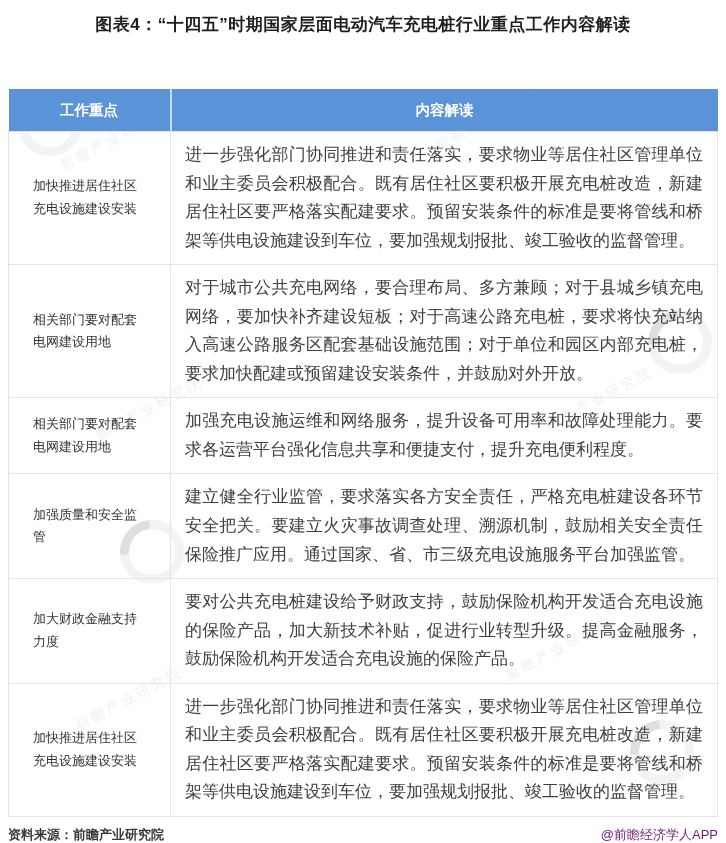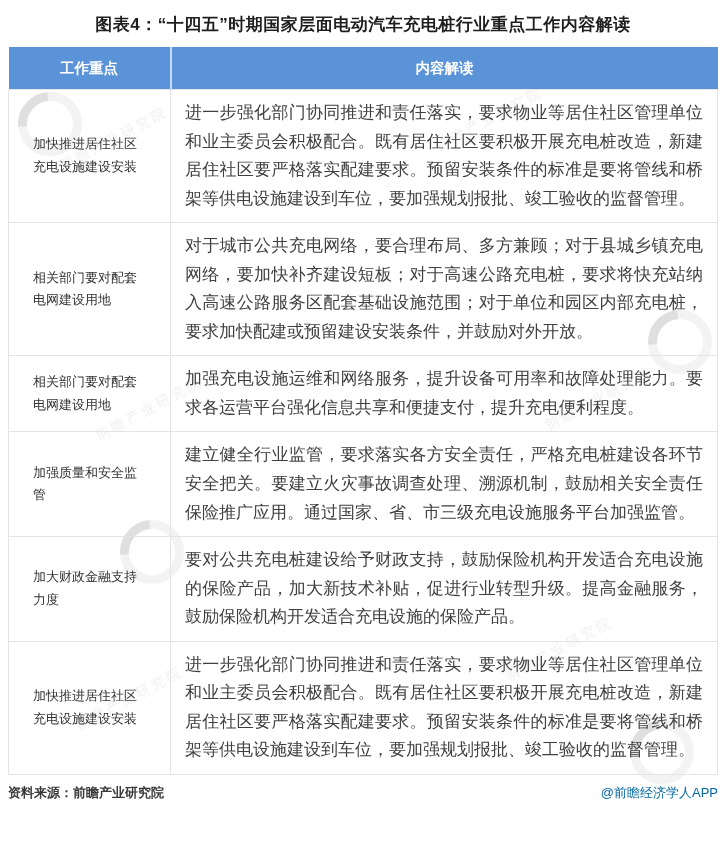--- a/index.html
+++ b/index.html
@@ -20,20 +20,21 @@
     color: #1f1f1f;
     padding: 13px 10px 11px 10px;
     letter-spacing: 0.5px;
   }
   .tbl-wrap { position: relative; z-index: 1; margin: 0 8px; }
   table.main {
     width: 100%;
     border-collapse: collapse;
     table-layout: fixed;
     background: transparent;
+    margin-top: 42px;
   }
   col.c1 { width: 162px; }
   th {
     background: #5b93d8;
     color: #ffffff;
     font-size: 14.5px;
     font-weight: bold;
     height: 40px;
     text-align: center;
     vertical-align: middle;
@@ -62,21 +63,21 @@
   .footer {
     position: relative;
     z-index: 2;
     margin: 9px 8px 0 8px;
     display: flex;
     justify-content: space-between;
     align-items: flex-start;
     font-size: 13px;
   }
   .footer .source { font-weight: bold; color: #3a3a3a; }
-  .footer .credit { color: #0369a1; }
+  .footer .credit { color: #701a75; }
   
   .wm {
     position: absolute;
     z-index: 0;
     color: rgba(130, 130, 130, 0.13);
     font-size: 14px;
     letter-spacing: 3px;
     white-space: nowrap;
     transform: rotate(-28deg);
     pointer-events: none;

